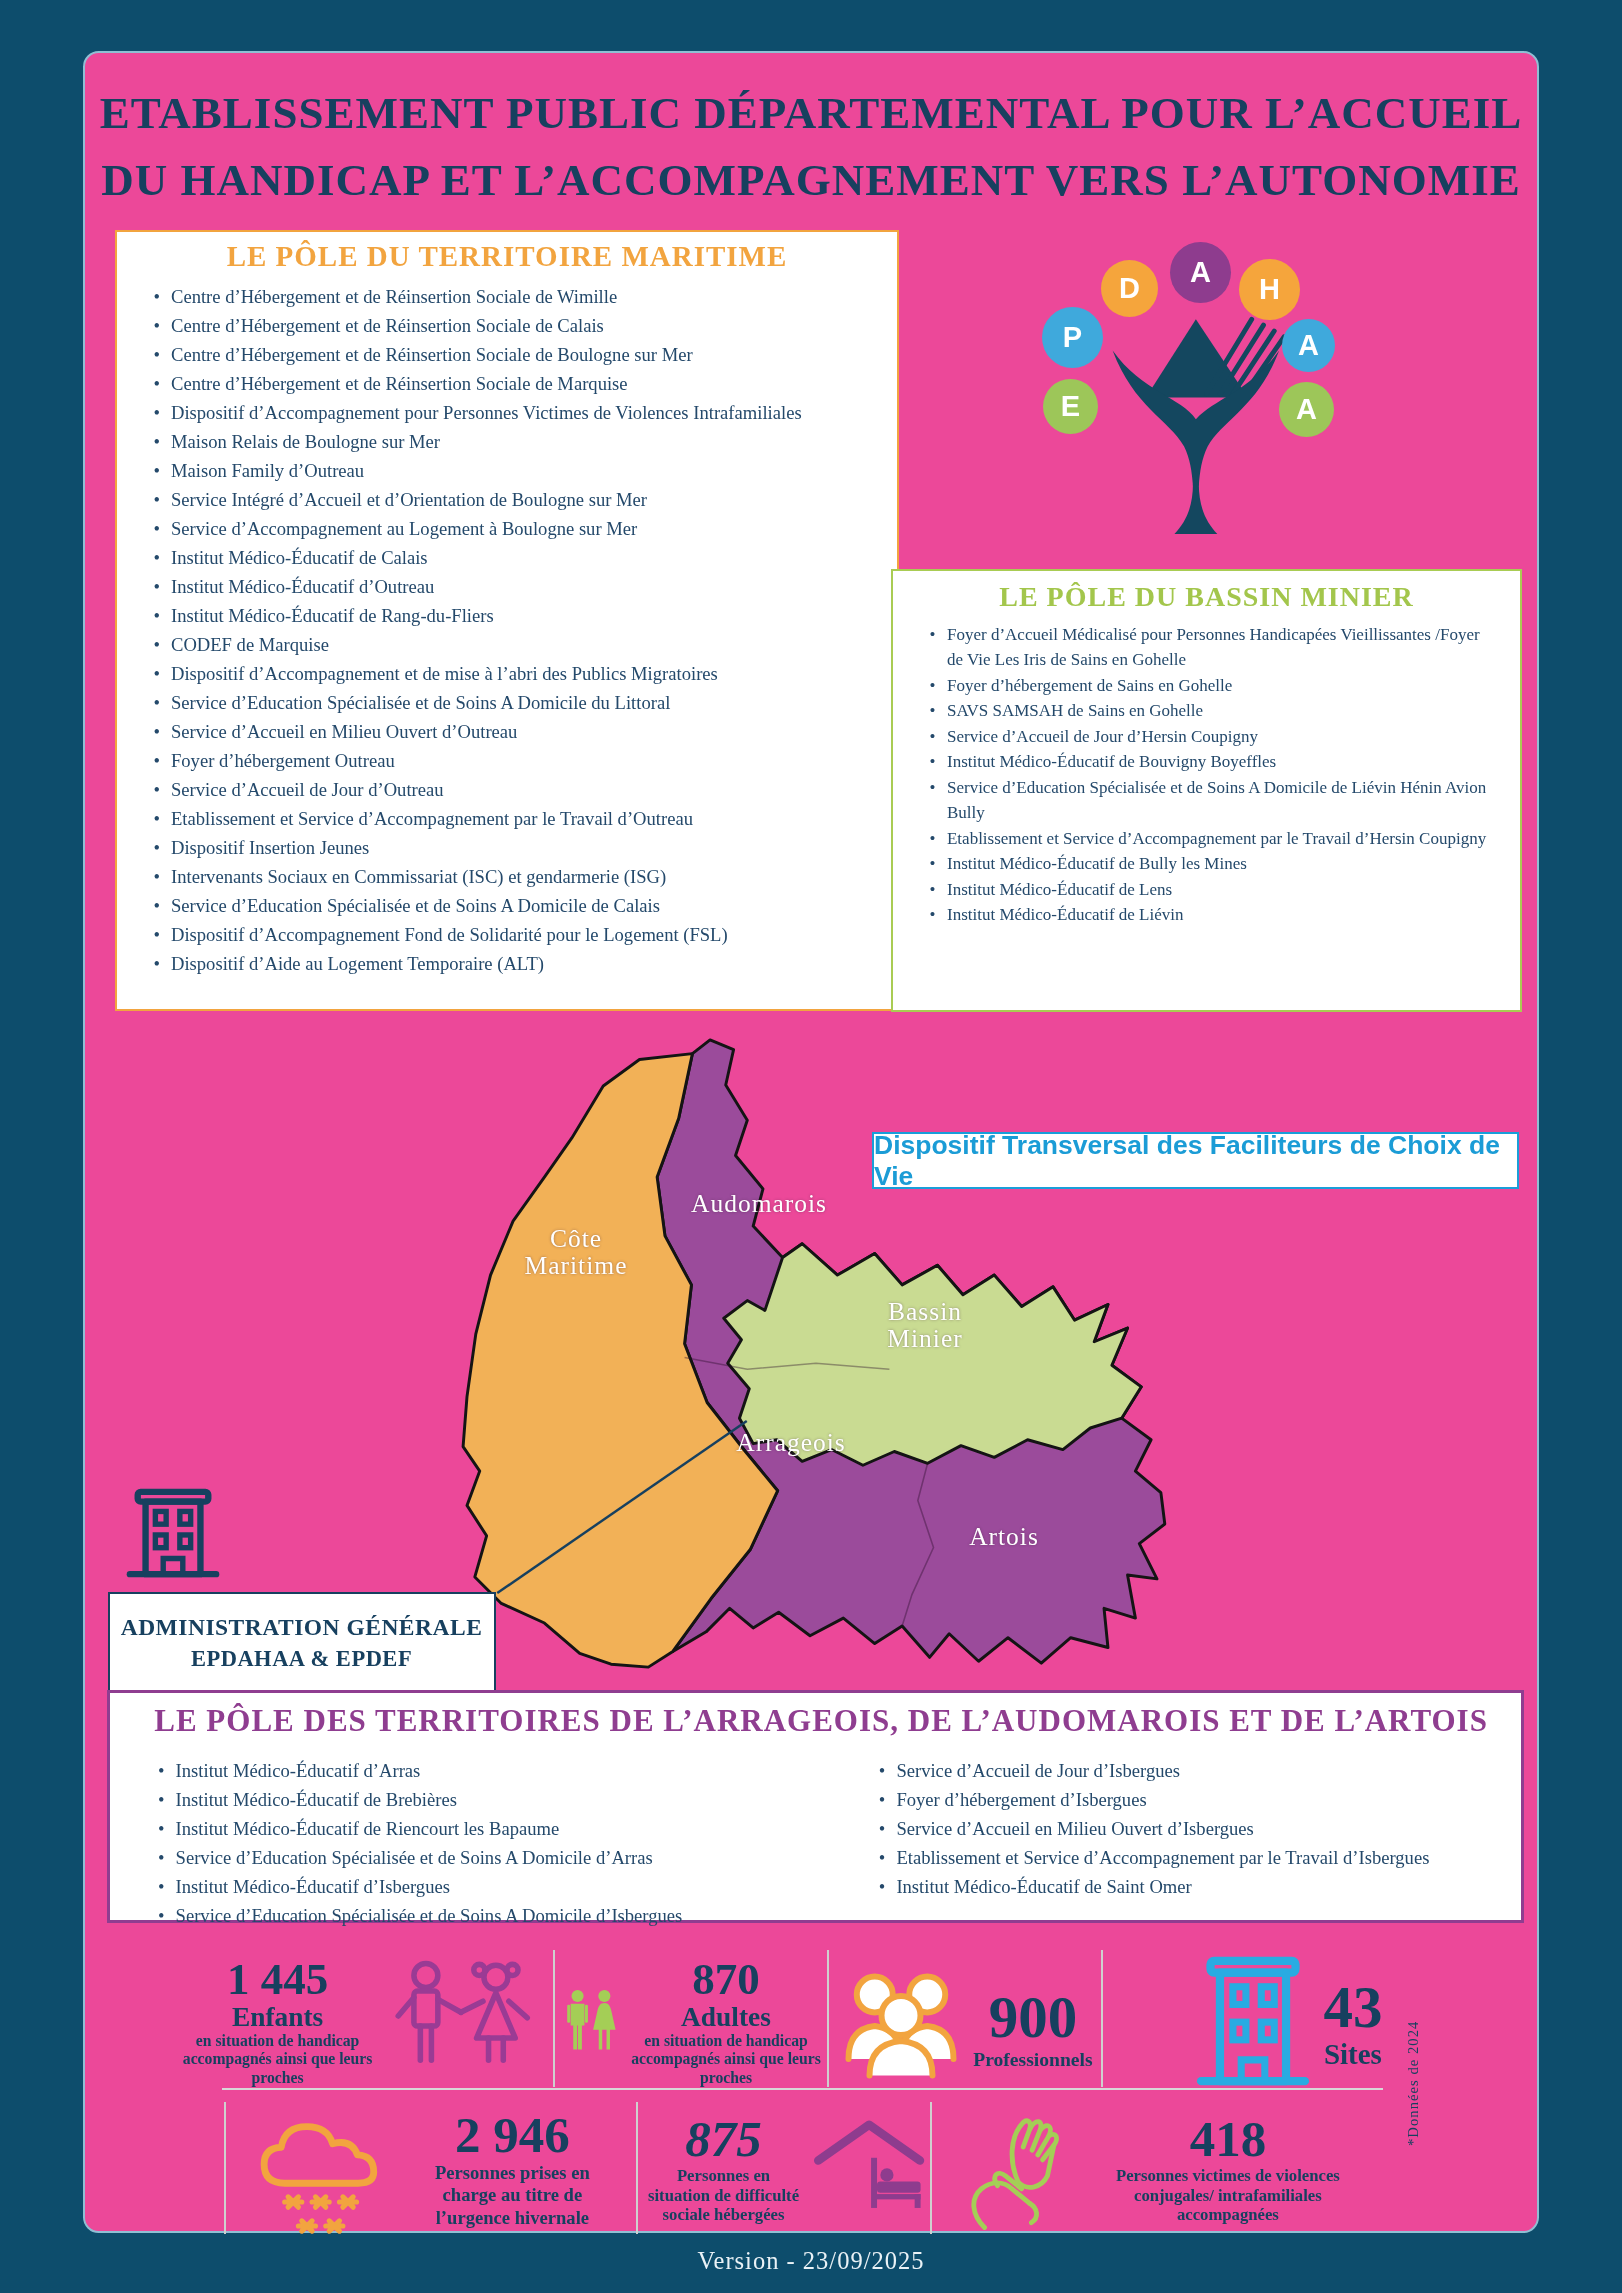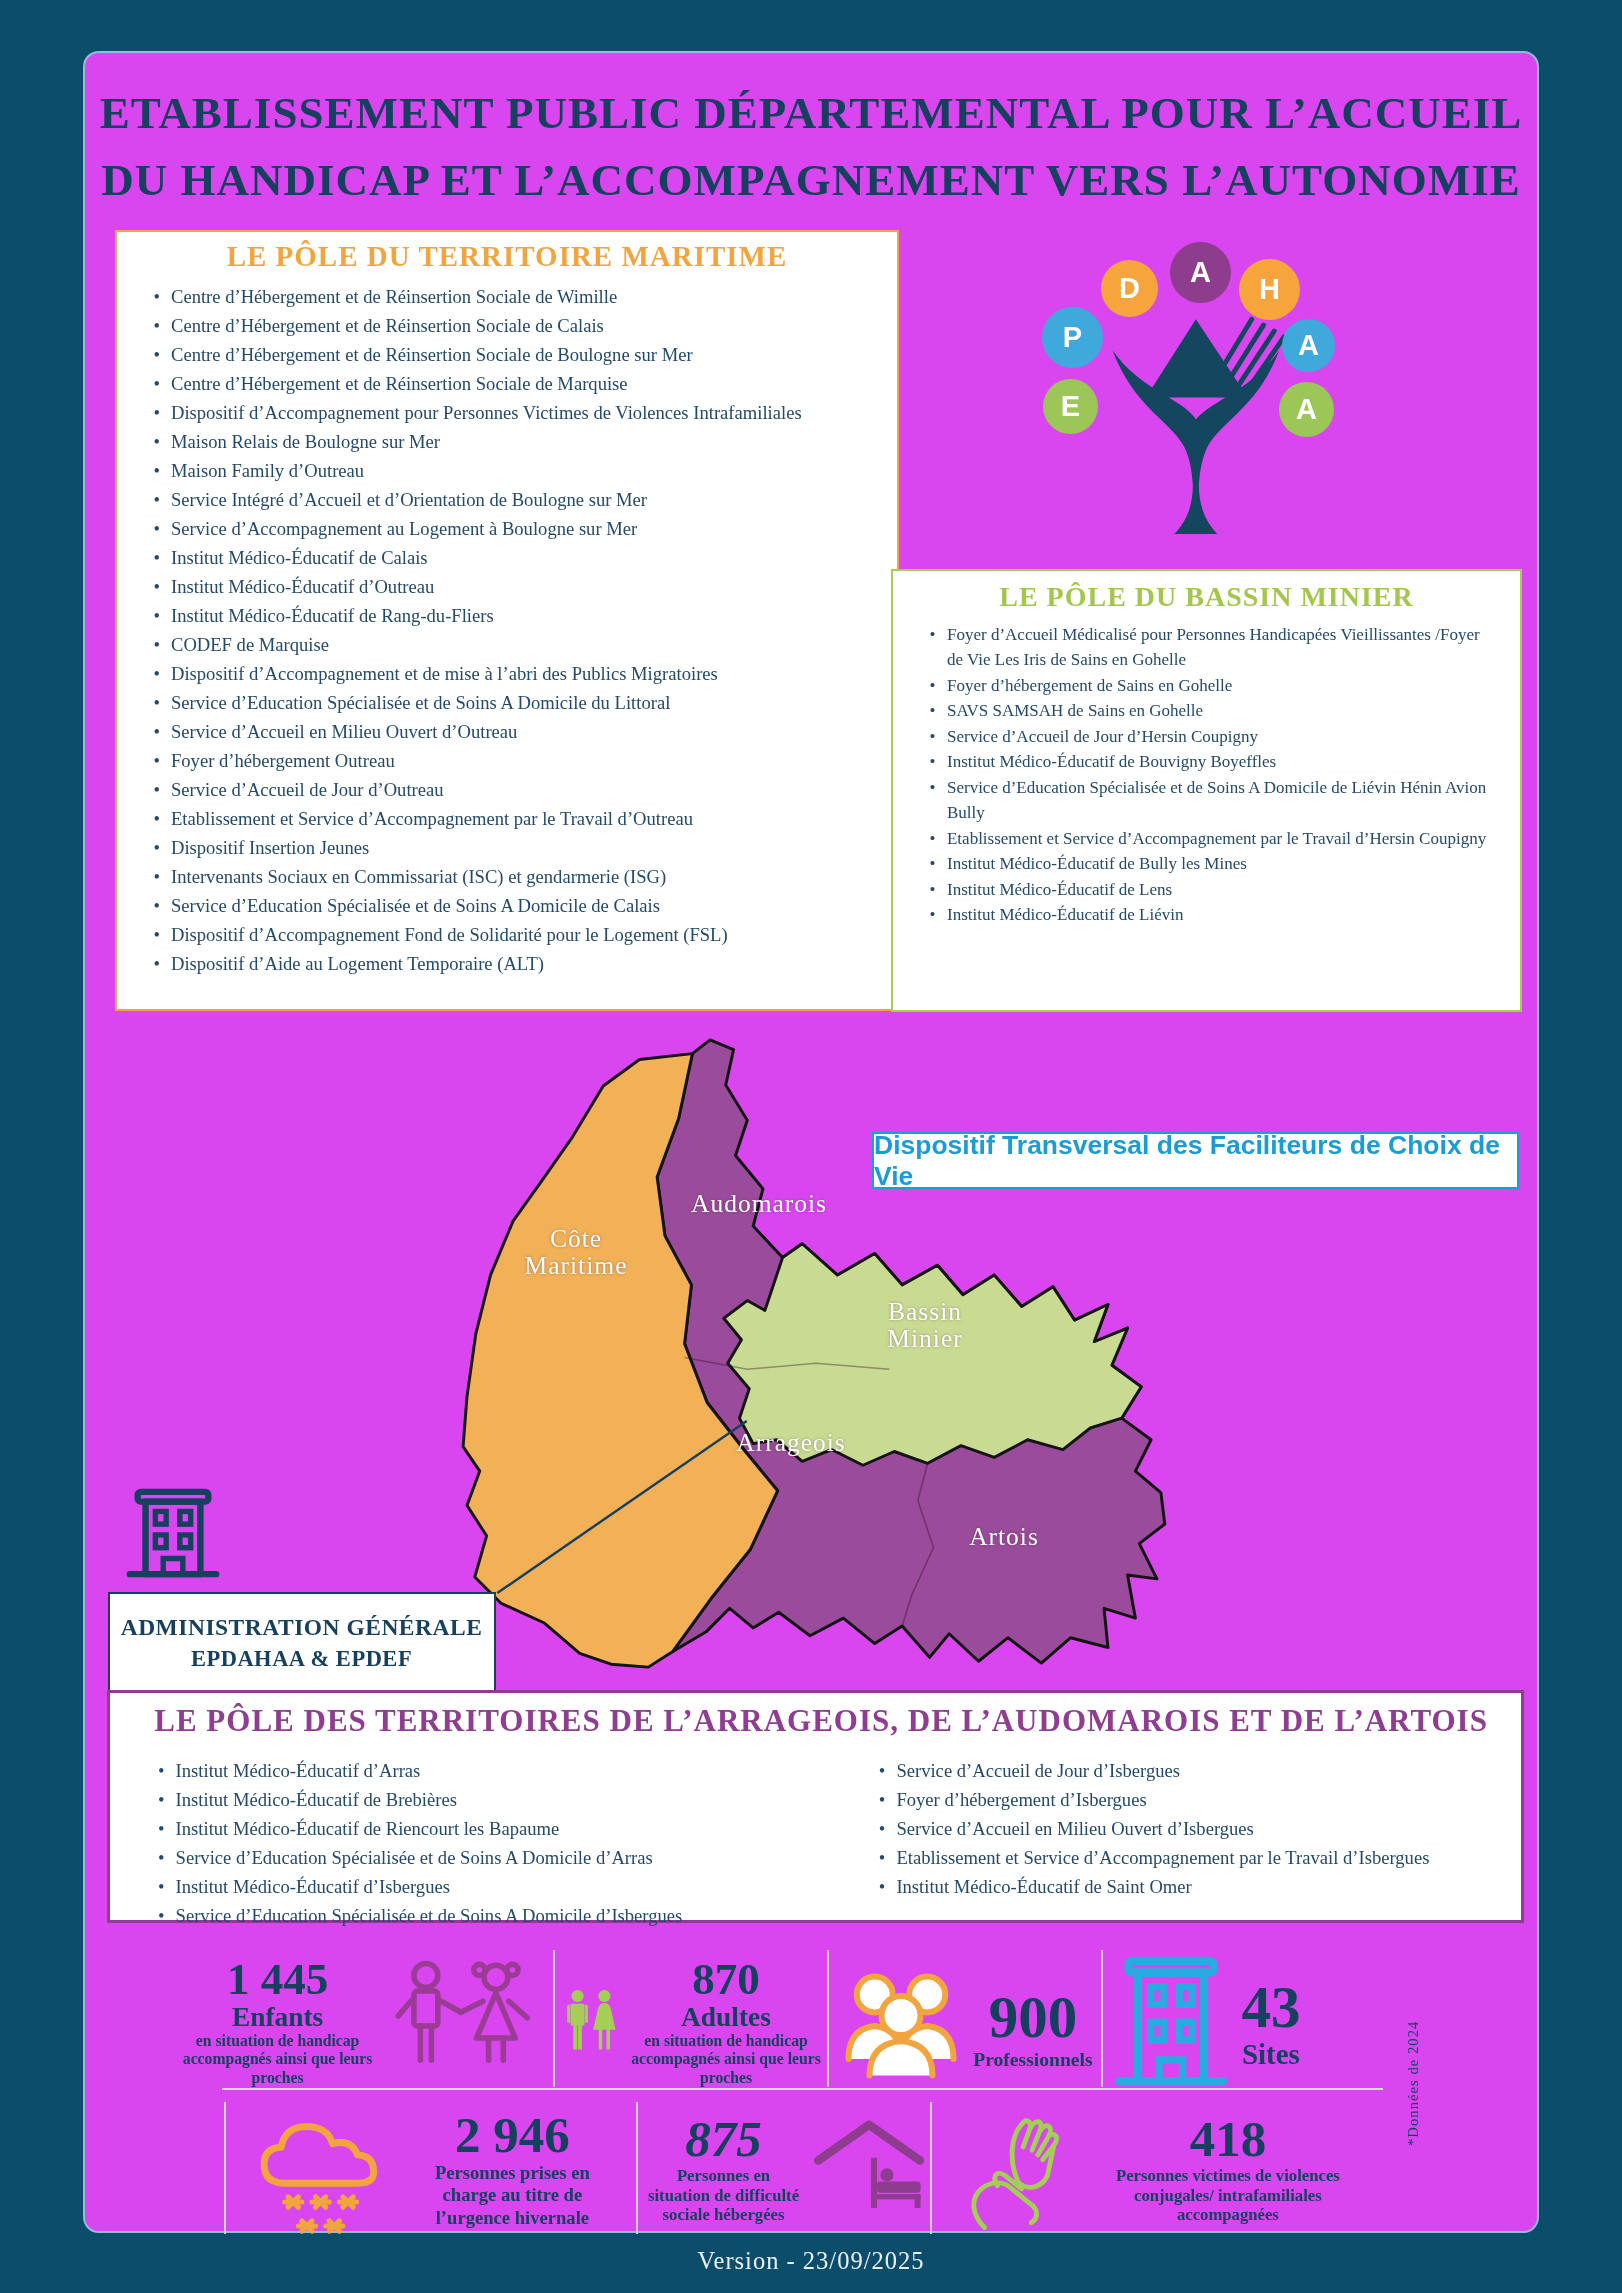--- a/index.html
+++ b/index.html
@@ -1,18 +1,18 @@
 <!DOCTYPE html>
 <html><head>
 <meta charset="utf-8">
 <style>
   html,body{margin:0;padding:0;background:#0D4D6C;}
   .page{position:relative;width:1622px;height:2294px;background:#0D4D6C;overflow:hidden;
         font-family:"Liberation Serif", serif;}
-  .panel{position:absolute;left:83px;top:51px;width:1456px;height:2182px;background:#d946ef;
+  .panel{position:absolute;left:83px;top:51px;width:1456px;height:2182px;background:#ec4899;
          border:2px solid #8FBFD4;border-radius:15.7px;box-sizing:border-box;}
 
   
   .title-block{position:absolute;left:0;top:27.4px;width:100%;text-align:center;color:#17405F;}
   .title-line{font-size:45px;font-weight:bold;letter-spacing:1px;line-height:67px;}
 
   
   .pole-box{position:absolute;box-sizing:border-box;background:#fff;}
   .box-maritime{left:30px;top:177px;width:784px;height:781px;border:2.9px solid #F2A43F;}
   .box-bassin{left:806px;top:516px;width:631px;height:443px;border:2.9px solid #A9CC53;}
@@ -285,21 +285,21 @@
           <path d="M38,152 Q38,110 80,106 Q122,110 122,152"></path>
         </g>
       </svg>
       <div class="stat-col">
         <span class="stat-num" style="font-size:59px;line-height:61px;margin-top:16px;">900</span>
         <span class="stat-label" style="font-size:19.6px;line-height:23.5px;">Professionnels</span>
       </div>
     </div>
     <div class="vdiv" style="left:1016px;top:1897px;height:137px;"></div>
 
-    <div class="stat-cell" style="left:974px;top:1900px;width:294px;height:142px;">
+    <div class="stat-cell" style="left:1056px;top:1900px;width:294px;height:142px;">
       <svg width="118" height="145" viewBox="0 0 100 120">
         <g fill="none" stroke="#29ABE2" stroke-width="7" stroke-linecap="round" stroke-linejoin="round">
           <rect x="14" y="6" width="72" height="10" rx="3"></rect>
           <rect x="22" y="16" width="56" height="92"></rect>
           <line x1="6" y1="108" x2="94" y2="108"></line>
         </g>
         <g fill="none" stroke="#29ABE2" stroke-width="6">
           <rect x="33" y="28" width="11" height="15"></rect>
           <rect x="57" y="28" width="11" height="15"></rect>
           <rect x="33" y="58" width="11" height="15"></rect>

